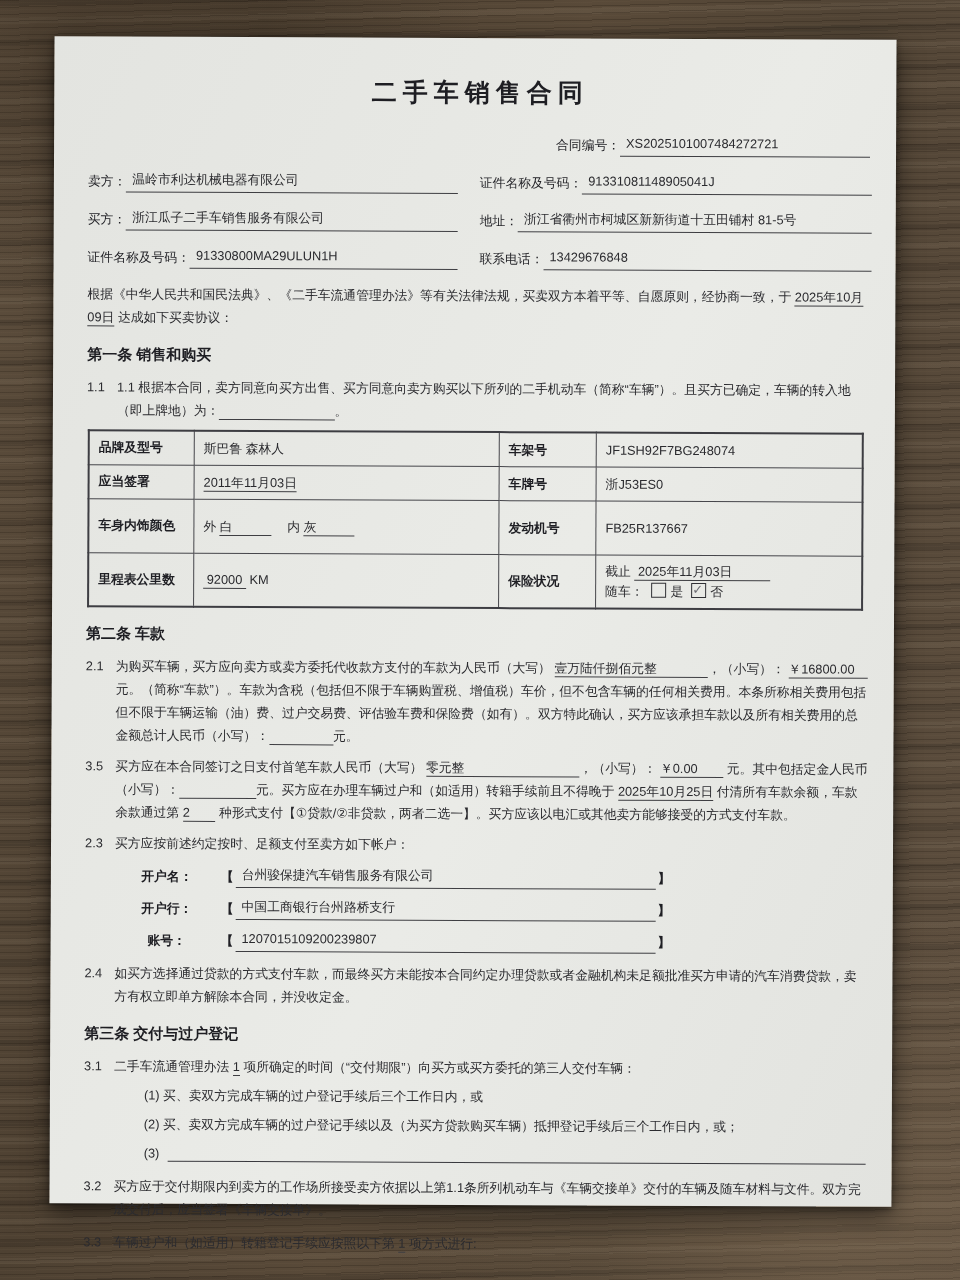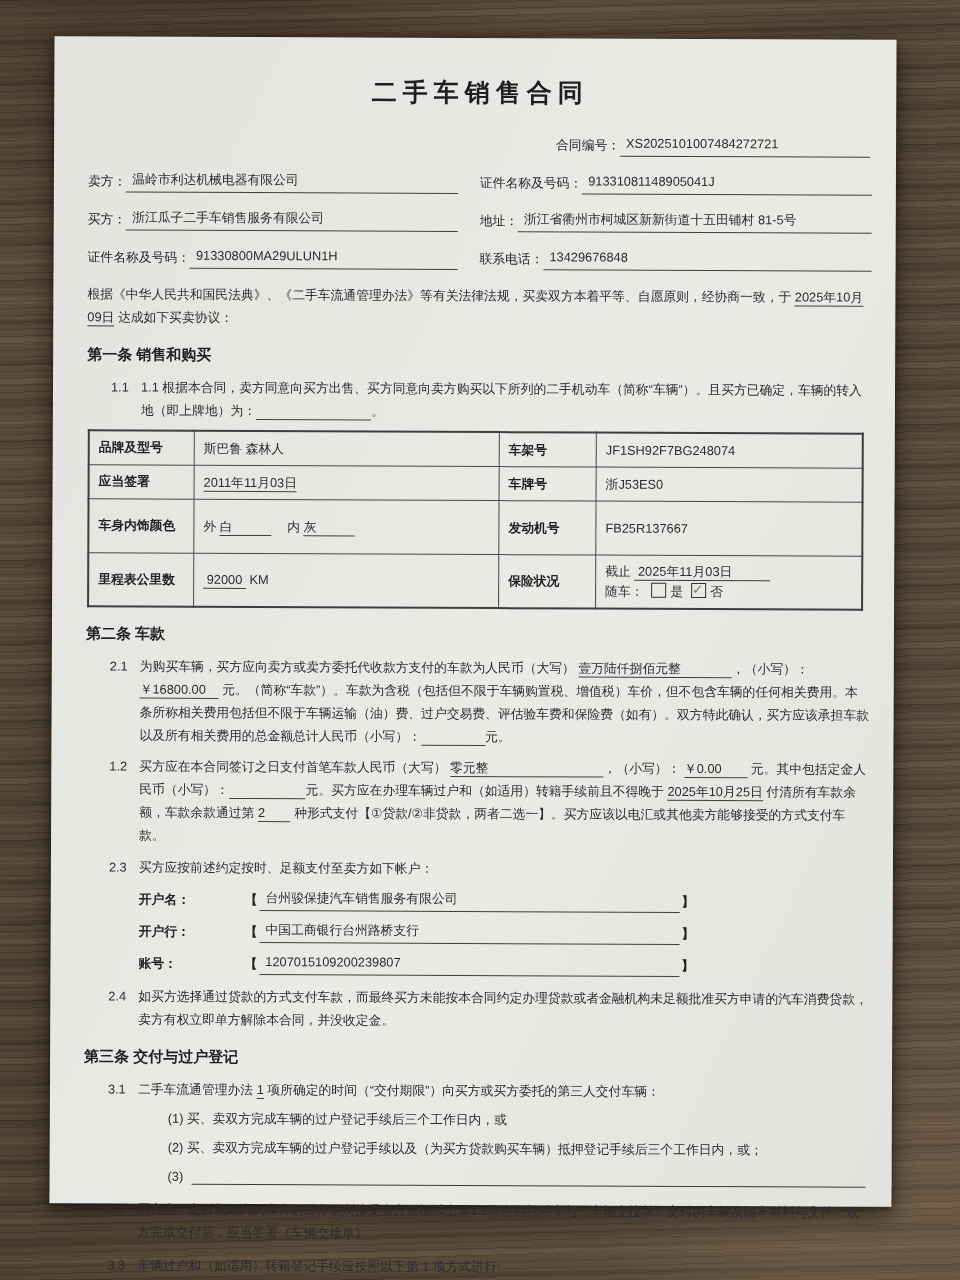--- a/index.html
+++ b/index.html
@@ -42,40 +42,40 @@
   .lbl{font-weight:normal;color:#1f1f24;white-space:nowrap;}
   .cno-row{display:flex;justify-content:flex-end;align-items:flex-end;margin:0 2px 6px 0;}
   .cno-val{border-bottom:1px solid #3e3e42;min-width:238px;padding:0 6px 1px 6px;white-space:nowrap;}
   .party-row{display:flex;gap:22px;margin-top:13px;}
   .pcell{display:flex;flex:1;align-items:flex-end;min-width:0;}
   .pcell.r{flex:1.06;}
   .pval{flex:1;border-bottom:1px solid #3e3e42;padding:0 4px 1px 6px;white-space:nowrap;overflow:hidden;}
   .preamble{margin:14px 0 0 0;}
   .h-sec{margin:12px 0 2px 0;font-size:15px;font-weight:bold;color:#1e1e23;}
   .clause{display:flex;margin-top:8px;}
-  .cnum{flex:0 0 30px;margin-left:24px;}
+  .cnum{flex:0 0 30px;}
   .cbody{flex:1;}
   .vtable{width:99%;border-collapse:collapse;margin:8px 0 4px 1px;background:rgba(255,255,255,0.0);}
   .vtable td{border:1.4px solid #46464b;padding:3px 9px;vertical-align:middle;}
   .vtable{border:2px solid #3d3d42;}
   .t-l{font-weight:bold;color:#1f1f24;width:86px;line-height:1.45;}
   .t-l2{font-weight:bold;color:#1f1f24;width:78px;margin-left:8px;}
   .t-v1{width:286px;}
   tr.r-s{height:34px;} tr.r-m{height:54px;}
   .ins-line{line-height:1.6;}
   .cb{
     display:inline-block;width:13px;height:13px;border:1.6px solid #303035;
     vertical-align:-2px;margin:0 4px 0 8px;position:relative;
   }
   .cb .tick{
     position:absolute;left:0px;top:-4px;font-style:normal;
     color:#6e6e74;font-size:13px;
   }
   .acct{display:flex;align-items:flex-end;margin-top:7px;}
-  .acct-label{font-weight:bold;color:#1f1f24;width:104px;text-align:left;white-space:nowrap;}
+  .acct-label{font-weight:bold;color:#1f1f24;width:104px;text-align:center;white-space:nowrap;}
   .bracket{font-weight:bold;color:#1f1f24;padding:0 2px;}
   .acct-value{display:inline-block;width:408px;border-bottom:1px solid #3e3e42;padding:0 6px 1px 6px;white-space:nowrap;}
   .sub-item{margin:6px 0 0 30px;display:flex;align-items:flex-end;}
   .sub-item .fill-line{flex:1;border-bottom:1.4px solid #39393e;margin:0 2px 3px 8px;height:14px;} .mt10{margin-top:10px;}
 </style>
 </head>
 <body>
 
 <div class="scene">
   <div class="paper">
@@ -163,21 +163,21 @@
         </table>
 
       <div class="h-sec">第二条 车款</div>
 
       <div class="clause">
         <span class="cnum">2.1</span>
         <div class="cbody"><span>为购买车辆，买方应向卖方或卖方委托代收款方支付的车款为人民币（大写） </span><span class="u">壹万陆仟捌佰元整　　　　</span><span>，（小写）： </span><span class="u">￥16800.00　</span><span> 元。（简称“车款”）。车款为含税（包括但不限于车辆购置税、增值税）车价，但不包含车辆的任何相关费用。本条所称相关费用包括但不限于车辆运输（油）费、过户交易费、评估验车费和保险费（如有）。双方特此确认，买方应该承担车款以及所有相关费用的总金额总计人民币（小写）：</span><span class="u">　　　　　</span><span>元。</span></div>
       </div>
 
       <div class="clause">
-        <span class="cnum">1.2</span>
+        <span class="cnum">3.5</span>
         <div class="cbody"><span>买方应在本合同签订之日支付首笔车款人民币（大写） </span><span class="u">零元整　　　　　　　　　</span><span>，（小写）： </span><span class="u">￥0.00　　</span><span> 元。其中包括定金人民币（小写）：</span><span class="u">　　　　　　</span><span>元。买方应在办理车辆过户和（如适用）转籍手续前且不得晚于 </span><span class="u">2025年10月25日</span><span> 付清所有车款余额，车款余款通过第 </span><span class="u">2　　</span><span> 种形式支付【①贷款/②非贷款，两者二选一】。买方应该以电汇或其他卖方能够接受的方式支付车款。</span></div>
       </div>
 
       <div class="clause">
         <span class="cnum">2.3</span>
         <div class="cbody">
           <div>买方应按前述约定按时、足额支付至卖方如下帐户：</div>
           <div class="acct">
             <span class="acct-label">开户名：</span>
             <span class="bracket">【</span>

